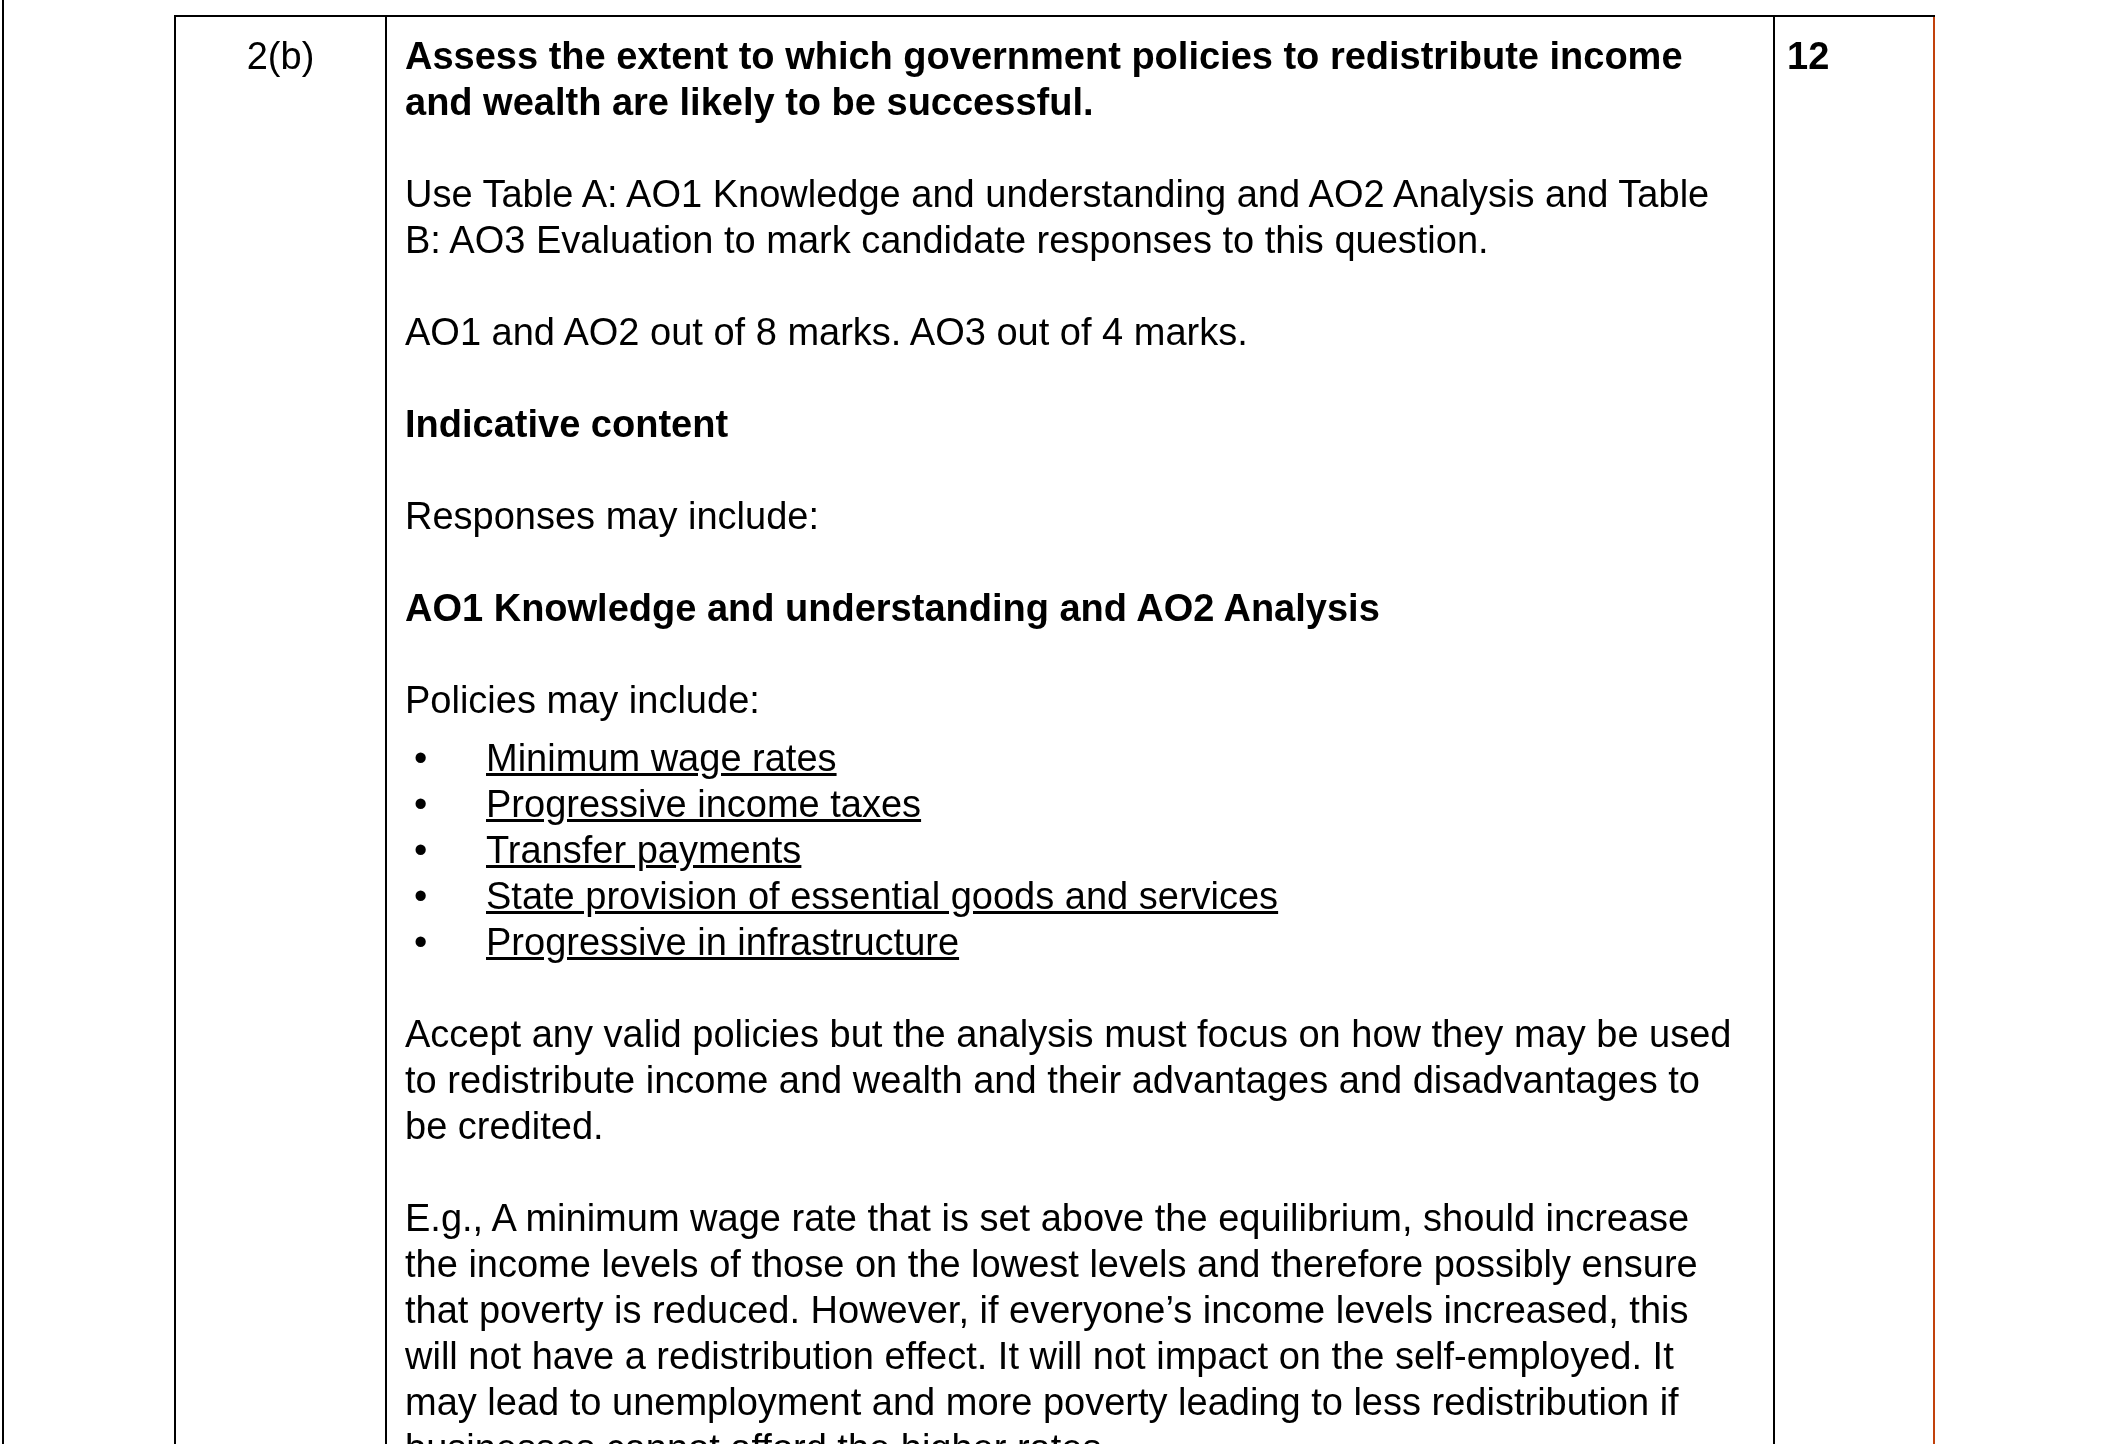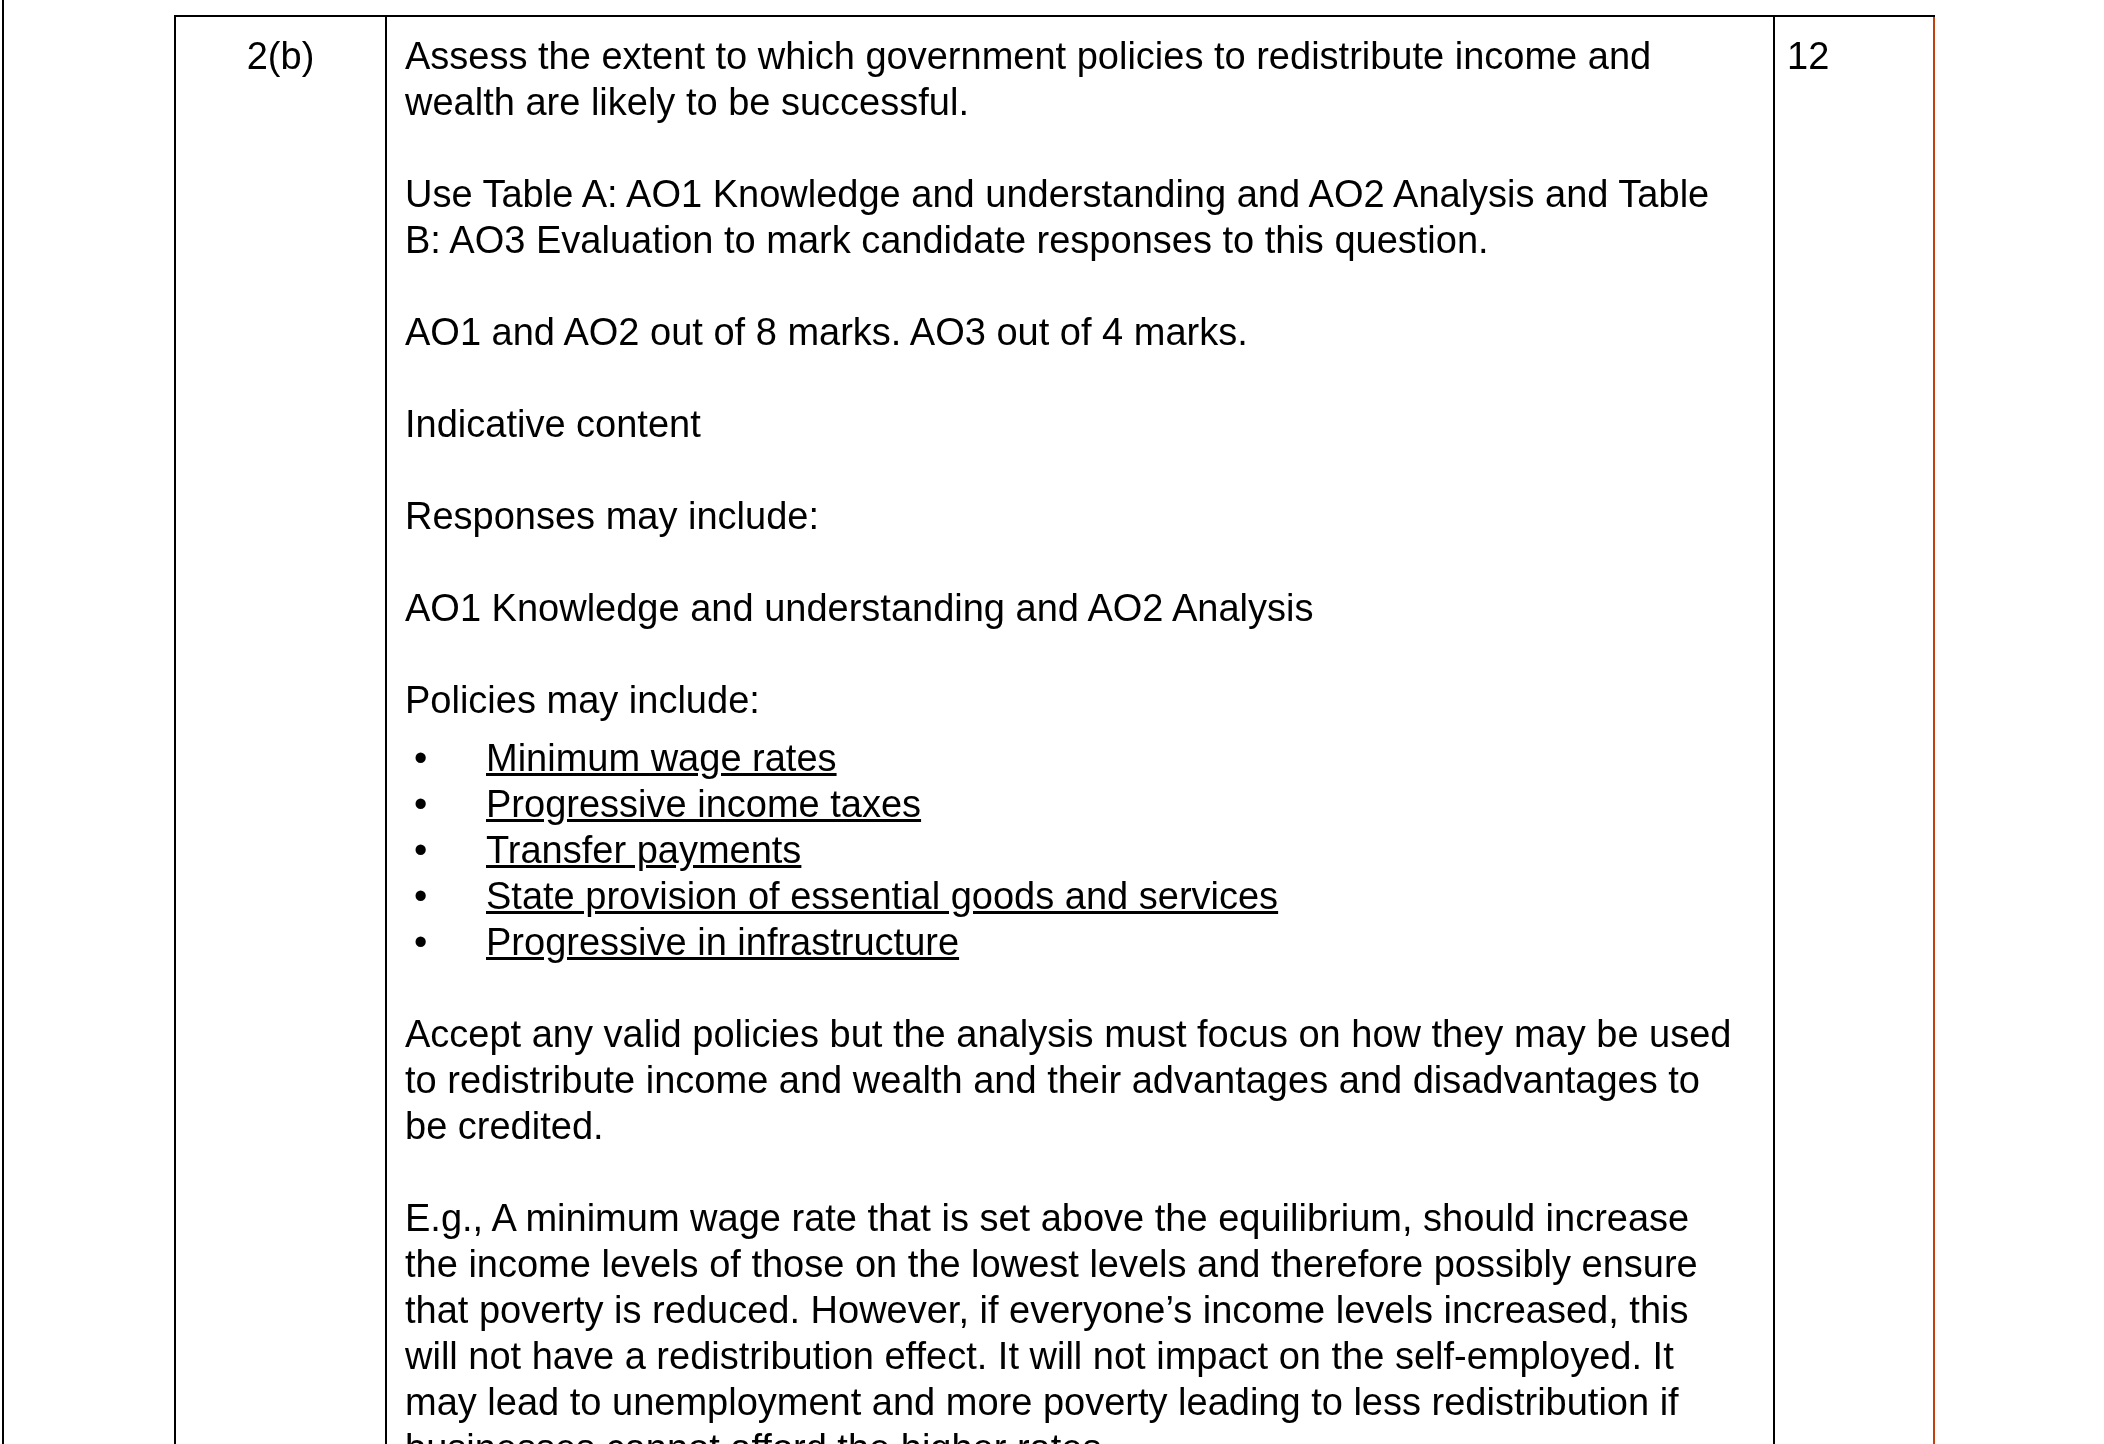--- a/index.html
+++ b/index.html
@@ -51,21 +51,21 @@
     flex: 0 0 1388px;
     padding: 16px 24px 0 18px;
   }
   .mcol {
     width: 162px;
     flex: 0 0 162px;
     border-right: 2px solid #c2410c;
     text-align: left;
     padding: 16px 20px 0 12px;
   }
-  .b { font-weight: normal; }
+  .b { font-weight: bold; }
   .acol p {
     margin: 0 0 46px 0;
   }
   .acol p.tight {
     margin-bottom: 12px;
   }
   .acol p.last {
     margin-bottom: 12px;
   }
   ul.policy-list {

